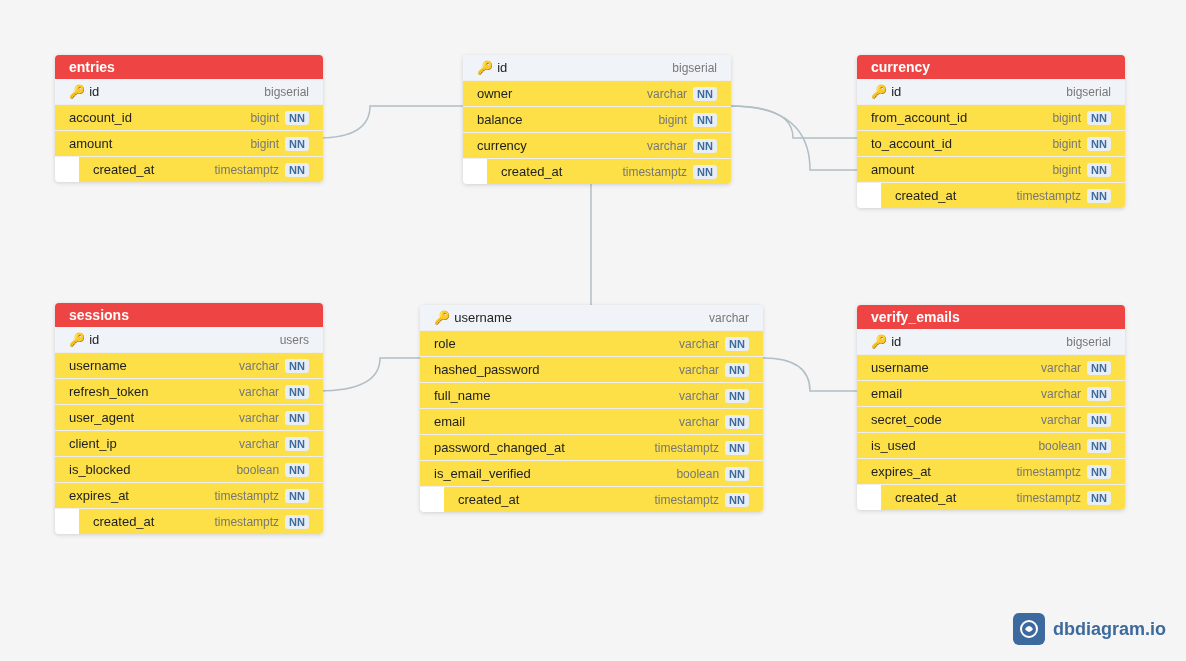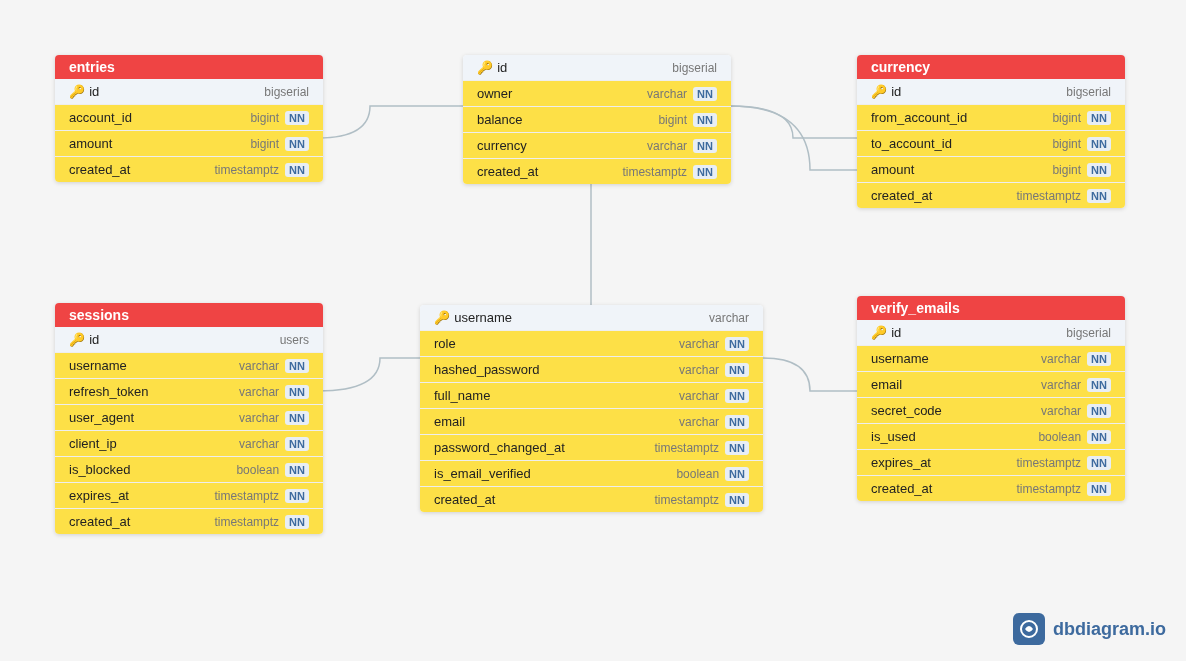--- a/index.html
+++ b/index.html
@@ -33,21 +33,21 @@
       padding: 4px 14px;
     }
     .table-row {
       display: flex;
       justify-content: space-between;
       align-items: center;
       padding: 5px 14px;
       border-bottom: 1px solid #eee;
       background: #fde047;
     }
-    .table-row:last-child { border-bottom: none; }
+    .table-row:last-child { border-bottom: none; margin-left: 24px; }
     .table-row.pk-row { background: #f0f4f9; }
     .col-name {
       color: #222;
       font-size: 13px;
       display: flex;
       align-items: center;
       gap: 4px;
     }
     .col-type-info {
       display: flex;
@@ -368,21 +368,21 @@
     </div>
     <div class="table-row">
       <span class="col-name">created_at</span>
       <span class="col-type-info">
         <span>timestamptz</span>
         <span class="badge-nn">NN</span>
       </span>
     </div>
   </div>
 
-  <div class="table-card" style="left:857px; top:296px; width:268px;">
+  <div class="table-card" style="left:857px; top:305px; width:268px;">
     <div class="table-header">
       <span>verify_emails</span>
     </div>
     <div class="table-row pk-row">
       <span class="col-name">
         <span>🔑</span>
         <span>id</span>
       </span>
       <span class="col-type-info">
         <span>bigserial</span>

